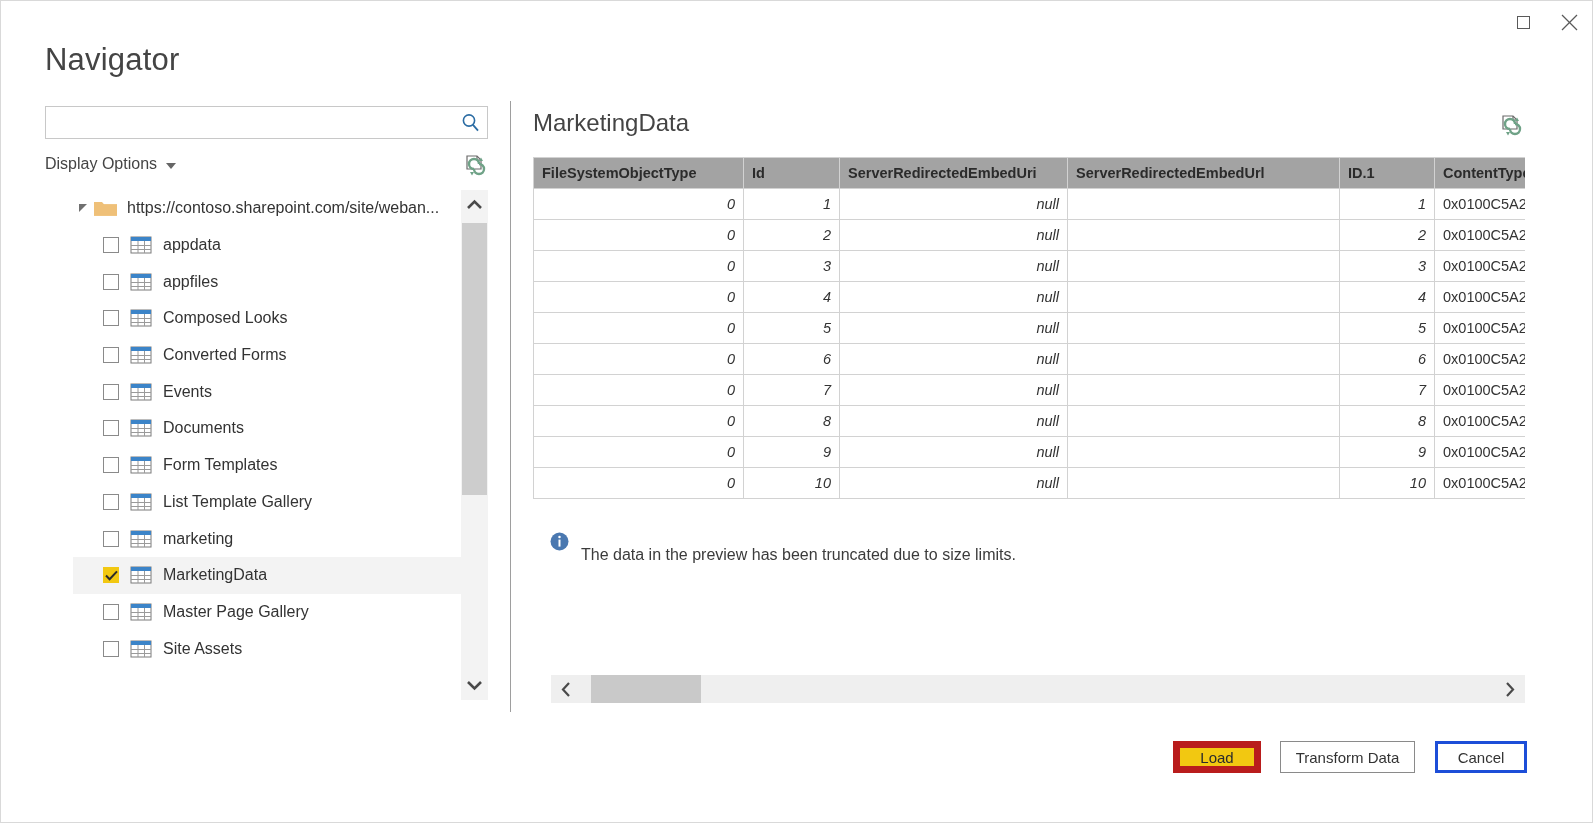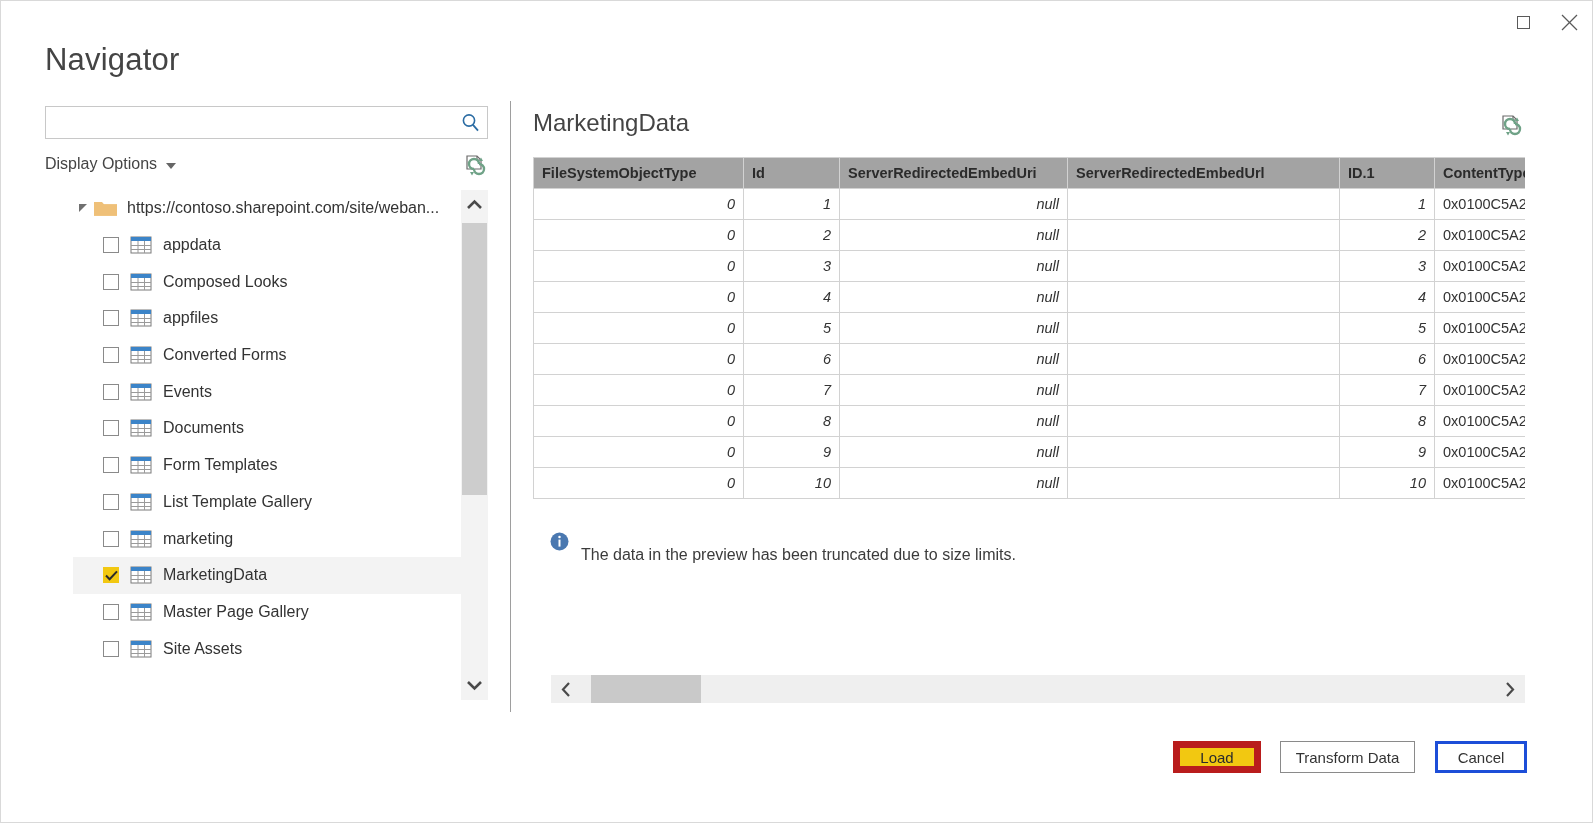--- a/index.html
+++ b/index.html
@@ -357,36 +357,36 @@
           <span class="tbl-icon">
             <svg width="22" height="18" viewBox="0 0 22 18">
               <rect x="1" y="1" width="20" height="16" fill="#fff" stroke="#7a7a7a" stroke-width="1"></rect>
               <rect x="1" y="1" width="20" height="4" fill="#3C84C8"></rect>
               <line x1="1" y1="9.5" x2="21" y2="9.5" stroke="#9a9a9a" stroke-width="1"></line>
               <line x1="1" y1="13.5" x2="21" y2="13.5" stroke="#9a9a9a" stroke-width="1"></line>
               <line x1="8" y1="5" x2="8" y2="17" stroke="#9a9a9a" stroke-width="1"></line>
               <line x1="14.5" y1="5" x2="14.5" y2="17" stroke="#9a9a9a" stroke-width="1"></line>
             </svg>
           </span>
+          <span class="node-label">appfiles</span>
+        </div>
+
+        <div class="tree-node child">
+          <span class="node-check"></span>
+          <span class="tbl-icon">
+            <svg width="22" height="18" viewBox="0 0 22 18">
+              <rect x="1" y="1" width="20" height="16" fill="#fff" stroke="#7a7a7a" stroke-width="1"></rect>
+              <rect x="1" y="1" width="20" height="4" fill="#3C84C8"></rect>
+              <line x1="1" y1="9.5" x2="21" y2="9.5" stroke="#9a9a9a" stroke-width="1"></line>
+              <line x1="1" y1="13.5" x2="21" y2="13.5" stroke="#9a9a9a" stroke-width="1"></line>
+              <line x1="8" y1="5" x2="8" y2="17" stroke="#9a9a9a" stroke-width="1"></line>
+              <line x1="14.5" y1="5" x2="14.5" y2="17" stroke="#9a9a9a" stroke-width="1"></line>
+            </svg>
+          </span>
           <span class="node-label">Composed Looks</span>
-        </div>
-
-        <div class="tree-node child">
-          <span class="node-check"></span>
-          <span class="tbl-icon">
-            <svg width="22" height="18" viewBox="0 0 22 18">
-              <rect x="1" y="1" width="20" height="16" fill="#fff" stroke="#7a7a7a" stroke-width="1"></rect>
-              <rect x="1" y="1" width="20" height="4" fill="#3C84C8"></rect>
-              <line x1="1" y1="9.5" x2="21" y2="9.5" stroke="#9a9a9a" stroke-width="1"></line>
-              <line x1="1" y1="13.5" x2="21" y2="13.5" stroke="#9a9a9a" stroke-width="1"></line>
-              <line x1="8" y1="5" x2="8" y2="17" stroke="#9a9a9a" stroke-width="1"></line>
-              <line x1="14.5" y1="5" x2="14.5" y2="17" stroke="#9a9a9a" stroke-width="1"></line>
-            </svg>
-          </span>
-          <span class="node-label">appfiles</span>
         </div>
 
 
         <div class="tree-node child">
           <span class="node-check"></span>
           <span class="tbl-icon">
             <svg width="22" height="18" viewBox="0 0 22 18">
               <rect x="1" y="1" width="20" height="16" fill="#fff" stroke="#7a7a7a" stroke-width="1"></rect>
               <rect x="1" y="1" width="20" height="4" fill="#3C84C8"></rect>
               <line x1="1" y1="9.5" x2="21" y2="9.5" stroke="#9a9a9a" stroke-width="1"></line>

